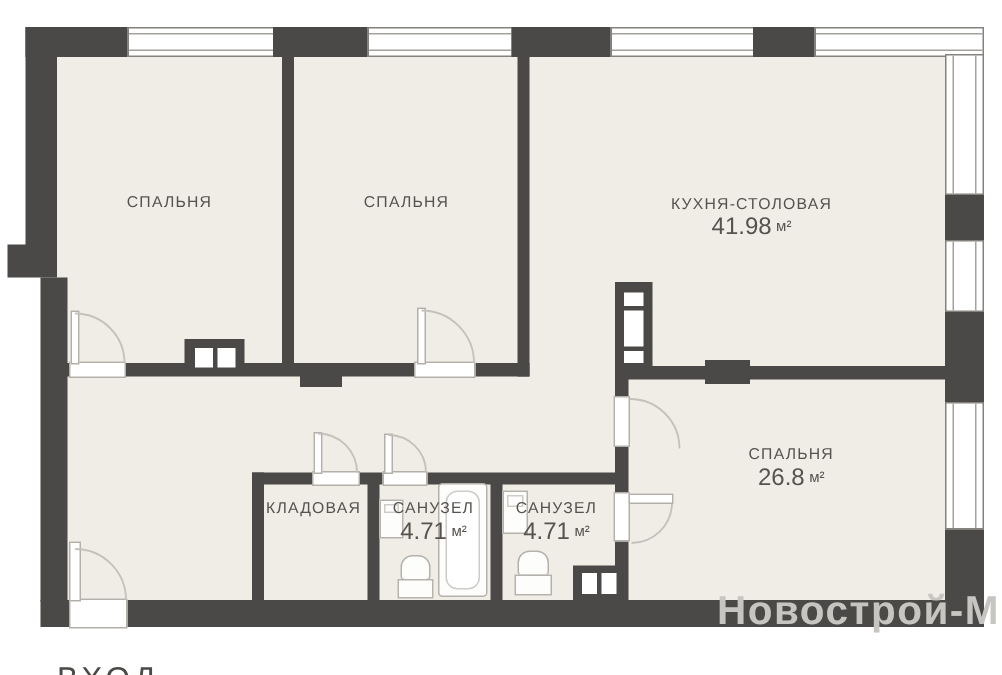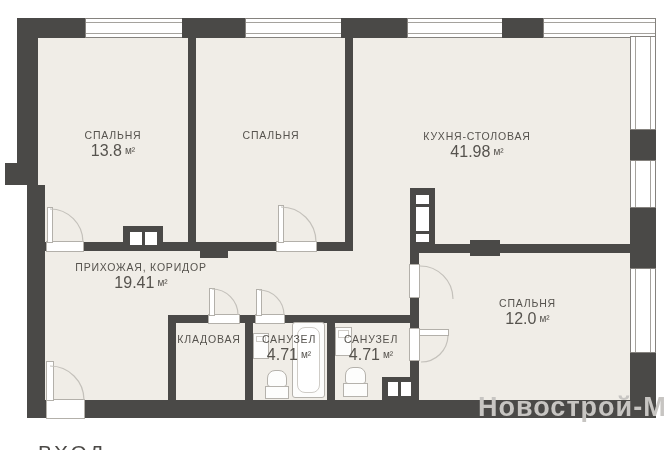--- a/index.html
+++ b/index.html
@@ -127,46 +127,41 @@
   <div class="abs fix z4" style="left:267px;top:370px;width:20px;height:17px;border-radius:8px 8px 3px 3px"></div>
   <div class="abs fix z4" style="left:265px;top:386px;width:24px;height:13px"></div>
   <div class="abs fix z4" style="left:335px;top:327px;width:17px;height:29px">
     <div class="fix-inner" style="left:2px;top:2px;right:2px;height:8px"></div>
   </div>
   <div class="abs fix z4" style="left:345px;top:367px;width:21px;height:17px;border-radius:8px 8px 3px 3px"></div>
   <div class="abs fix z4" style="left:343px;top:383px;width:25px;height:14px"></div>
 
   <div class="room-label" style="left:38px;top:129px;width:150px">
     <div class="rname">СПАЛЬНЯ</div>
-    <div class="rarea"><span>13.8</span><span class="runit">м²</span></div>
   </div>
   <div class="room-label" style="left:196px;top:129px;width:150px">
     <div class="rname">СПАЛЬНЯ</div>
   </div>
-  <div class="room-label" style="left:338px;top:130px;width:278px">
+  <div class="room-label" style="left:362px;top:130px;width:278px">
     <div class="rname">КУХНЯ-СТОЛОВАЯ</div>
     <div class="rarea"><span>41.98</span><span class="runit">м²</span></div>
-  </div>
-  <div class="room-label" style="left:45px;top:261px;width:192px">
-    <div class="rname">ПРИХОЖАЯ, КОРИДОР</div>
-    <div class="rarea"><span>19.41</span><span class="runit">м²</span></div>
   </div>
   <div class="room-label" style="left:170px;top:333px;width:78px">
     <div class="rname">КЛАДОВАЯ</div>
   </div>
   <div class="room-label" style="left:249px;top:333px;width:80px">
     <div class="rname">САНУЗЕЛ</div>
     <div class="rarea"><span>4.71</span><span class="runit">м²</span></div>
   </div>
   <div class="room-label" style="left:330px;top:333px;width:82px">
     <div class="rname">САНУЗЕЛ</div>
     <div class="rarea"><span>4.71</span><span class="runit">м²</span></div>
   </div>
   <div class="room-label" style="left:420px;top:297px;width:215px">
     <div class="rname">СПАЛЬНЯ</div>
-    <div class="rarea"><span>12.0</span><span class="runit">м²</span></div>
+    <div class="rarea"><span>26.8</span><span class="runit">м²</span></div>
   </div>
 
   <div class="entrance" style="left:38px;top:441px">ВХОД</div>
 
   <div class="watermark" style="left:478px;top:392px">Новострой-М</div>
 
 </div>
 
 </body></html>

